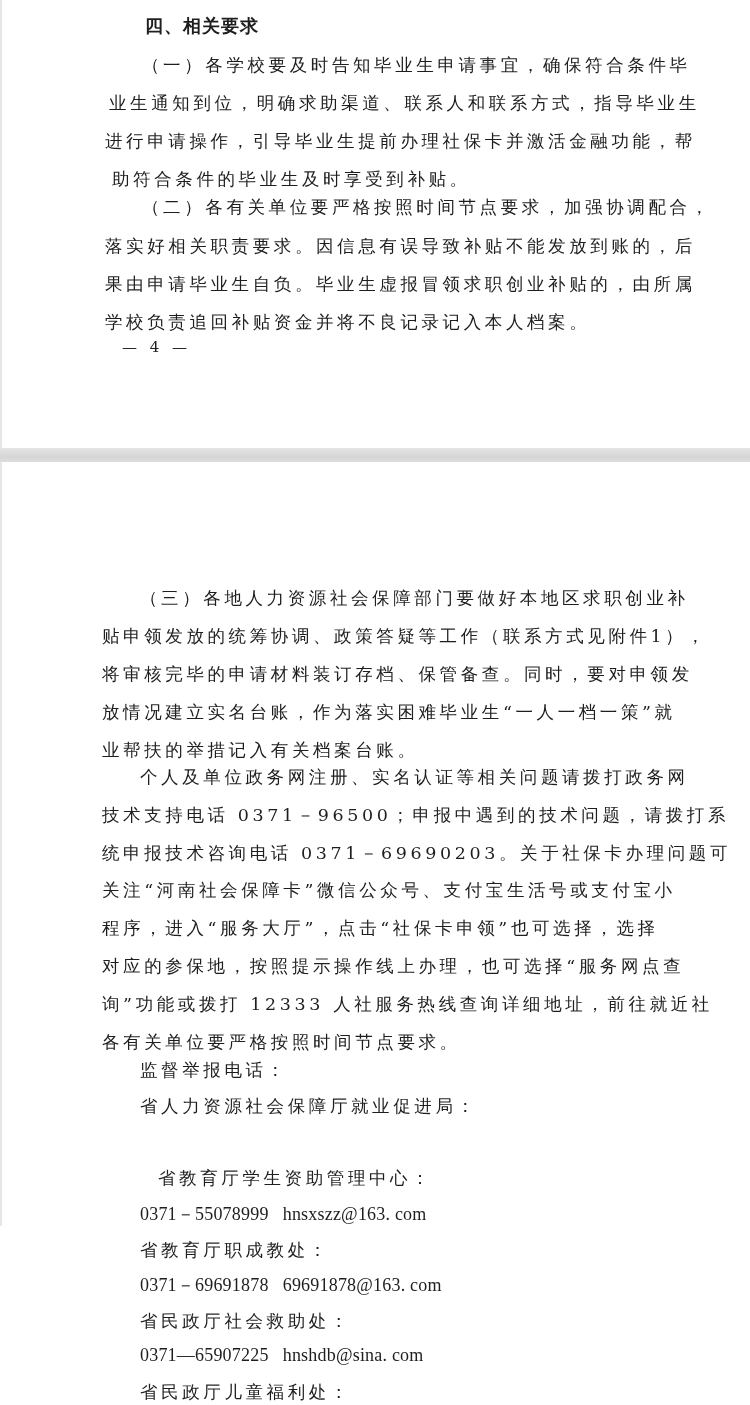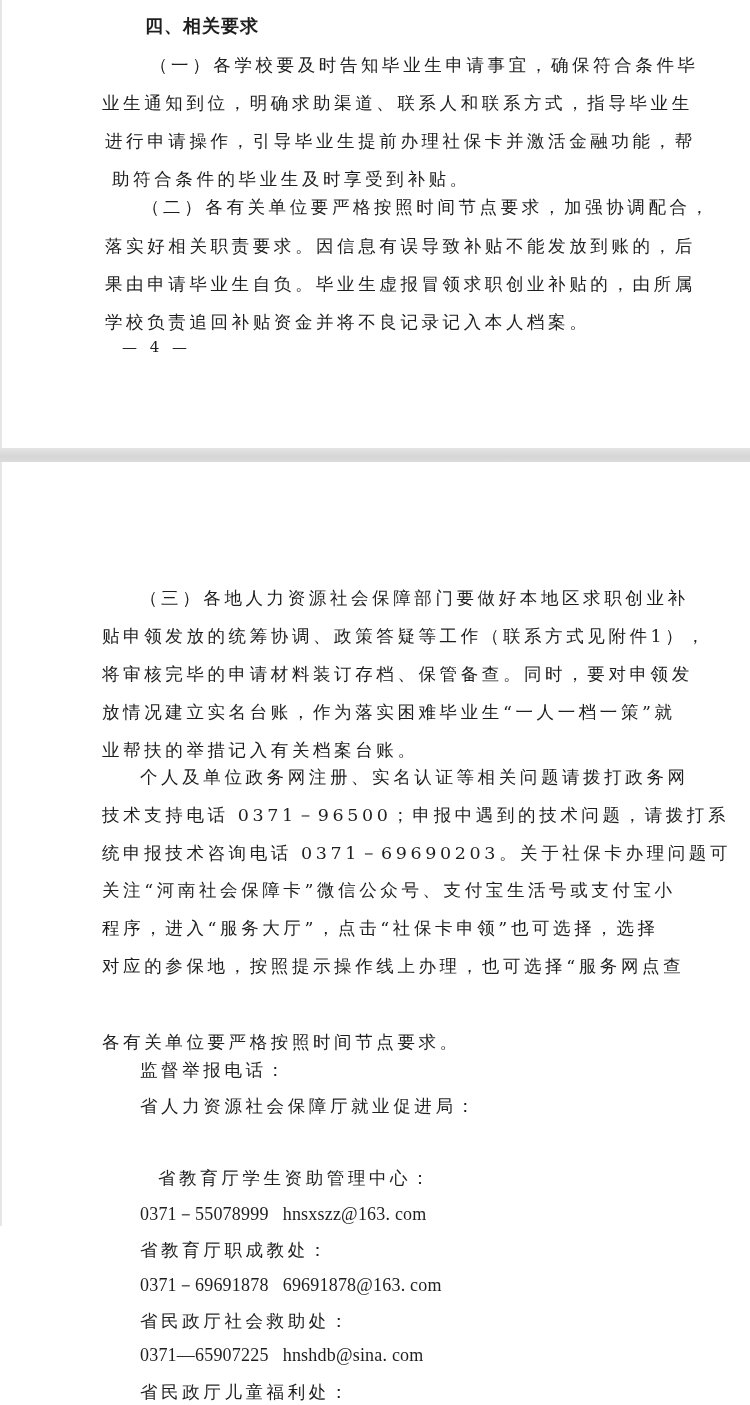--- a/index.html
+++ b/index.html
@@ -14,22 +14,22 @@
     .line { position: absolute; font-size: 17.5px; white-space: nowrap; letter-spacing: 3.6px; }
     .h { font-family: "DejaVu Sans", "Liberation Sans", sans-serif; font-weight: bold; font-size: 18px; letter-spacing: 1px; }
     .num { letter-spacing: 0.2px; font-family: "Liberation Serif", "DejaVu Serif", serif; font-size: 18px; }
     .pnum { position: absolute; font-size: 15px; letter-spacing: 4px; }
   </style>
 </head>
 <body>
 
 <div class="page page1">
   <div class="line h" style="left:143px;top:14px;">四、相关要求</div>
-  <div class="line" style="left:148px;top:53px;font-family:Liberation Serif, serif;">（一）各学校要及时告知毕业生申请事宜，确保符合条件毕</div>
-  <div class="line" style="left:100px;top:91px;text-align:right;">业生通知到位，明确求助渠道、联系人和联系方式，指导毕业生</div>
+  <div class="line" style="left:140px;top:53px;font-family:Liberation Serif, serif;">（一）各学校要及时告知毕业生申请事宜，确保符合条件毕</div>
+  <div class="line" style="left:107px;top:91px;text-align:right;">业生通知到位，明确求助渠道、联系人和联系方式，指导毕业生</div>
   <div class="line" style="left:103px;top:129px;">进行申请操作，引导毕业生提前办理社保卡并激活金融功能，帮</div>
   <div class="line" style="left:110px;top:167px;">助符合条件的毕业生及时享受到补贴。</div>
   <div class="line" style="left:140px;top:195px;">（二）各有关单位要严格按照时间节点要求，加强协调配合，</div>
   <div class="line" style="left:103px;top:234px;">落实好相关职责要求。因信息有误导致补贴不能发放到账的，后</div>
   <div class="line" style="left:103px;top:272px;">果由申请毕业生自负。毕业生虚报冒领求职创业补贴的，由所属</div>
   <div class="line" style="left:103px;top:310px;">学校负责追回补贴资金并将不良记录记入本人档案。</div>
   <div class="pnum" style="left:120px;top:338px;">— 4 —</div>
 </div>
 
 <div class="gap"></div>
@@ -40,20 +40,21 @@
   <div class="line" style="left:100px;top:200px;">将审核完毕的申请材料装订存档、保管备查。同时，要对申领发</div>
   <div class="line" style="left:100px;top:238px;">放情况建立实名台账，作为落实困难毕业生“一人一档一策”就</div>
   <div class="line" style="left:100px;top:276px;">业帮扶的举措记入有关档案台账。</div>
 
   <div class="line" style="left:138px;top:303px;">个人及单位政务网注册、实名认证等相关问题请拨打政务网</div>
   <div class="line" style="left:100px;top:341px;">技术支持电话 0371－96500；申报中遇到的技术问题，请拨打系</div>
   <div class="line" style="left:100px;top:379px;">统申报技术咨询电话 0371－69690203。关于社保卡办理问题可</div>
   <div class="line" style="left:100px;top:416px;">关注“河南社会保障卡”微信公众号、支付宝生活号或支付宝小</div>
   <div class="line" style="left:100px;top:454px;">程序，进入“服务大厅”，点击“社保卡申领”也可选择，选择</div>
   <div class="line" style="left:100px;top:492px;">对应的参保地，按照提示操作线上办理，也可选择“服务网点查</div>
+  <div class="line" style="left:100px;top:530px;">询”功能或拨打 12333 人社服务热线查询详细地址，前往就近社</div>
   <div class="line" style="left:100px;top:568px;">各有关单位要严格按照时间节点要求。</div>
 
   <div class="line" style="left:138px;top:596px;">监督举报电话：</div>
 
   <div class="line" style="left:138px;top:632px;">省人力资源社会保障厅就业促进局：</div>
   <div class="line" style="left:156px;top:704px;text-align:center;">省教育厅学生资助管理中心：</div>
   <div class="line num" style="left:138px;top:740px;text-align:right;">
     <span>0371－55078999</span>&nbsp;&nbsp;&nbsp;<span>hnsxszz@163. com</span>
   </div>
   <div class="line" style="left:138px;top:776px;">省教育厅职成教处：</div>

